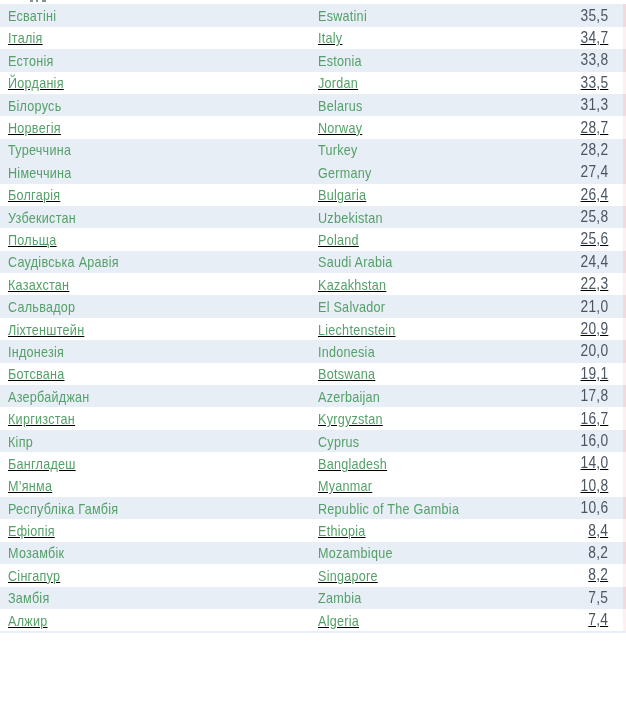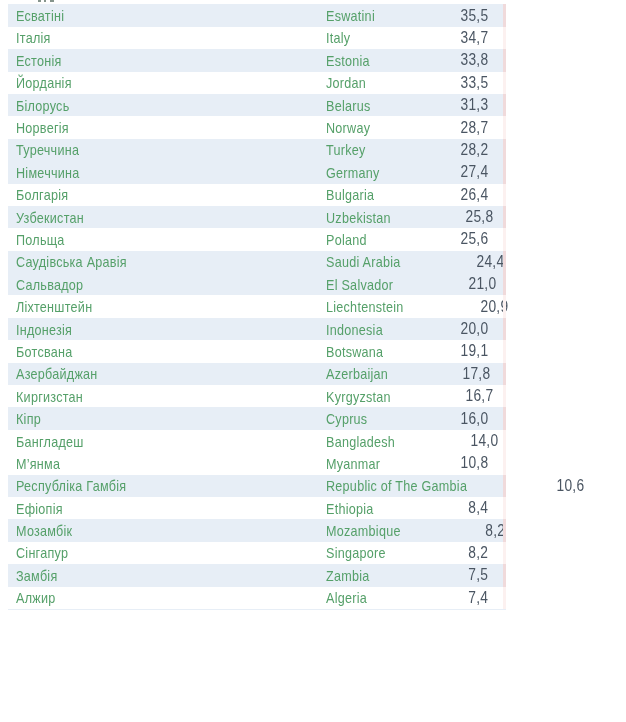--- a/index.html
+++ b/index.html
@@ -2,39 +2,39 @@
 <html><head>
 <meta charset="utf-8">
 <style>
   html, body { margin: 0; padding: 0; }
   body {
     width: 626px; height: 722px; overflow: hidden;
     background: #ffffff;
     font-family: "Liberation Sans", sans-serif;
     -webkit-font-smoothing: antialiased;
   }
-  .country-table { position: relative; width: 498px; height: 722px; margin-left: 8px; }
+  .country-table { position: relative; width: 626px; height: 722px; }
 
   .crop-top { position: relative; height: 4.4px; background: #ffffff; overflow: hidden; }
   .crop-top .mark { position: absolute; top: 0; height: 2px; background: #86958d; }
   .crop-top .mark.m1 { left: 30px; width: 3px; }
   .crop-top .mark.m2 { left: 36px; width: 2px; }
   .crop-top .mark.m3 { left: 42px; width: 4px; }
 
   .row {
     display: grid;
     grid-template-columns: 310px 1fr 90px;
     align-items: center;
     height: 22.4px;
     padding: 0 18px 0 8px;
     box-sizing: border-box;
     position: relative;
   }
   .row.alt   { background: #e7eef6; }
-  .row.plain { background: #ffffff; }
+  .row.plain { background: #ffffff; text-decoration: underline; }
   .row::after {
     content: ""; position: absolute; right: 0; top: 0; bottom: 0; width: 3px;
   }
   .row.alt::after   { background: #f0dadb; }
   .row.plain::after { background: #fcf1f0; }
 
   .cell-ua, .cell-en {
     color: #55a069;
     font-size: 15px;
     line-height: 1;
@@ -122,20 +122,25 @@
       <div class="row plain">
     <span class="cell-ua">Польща</span>
     <span class="cell-en">Poland</span>
     <span class="cell-val">25,6</span>
   </div>
       <div class="row alt">
     <span class="cell-ua">Саудівська Аравія</span>
     <span class="cell-en">Saudi Arabia</span>
     <span class="cell-val">24,4</span>
   </div>
+      <div class="row plain">
+    <span class="cell-ua">Казахстан</span>
+    <span class="cell-en">Kazakhstan</span>
+    <span class="cell-val">22,3</span>
+  </div>
       <div class="row alt">
     <span class="cell-ua">Сальвадор</span>
     <span class="cell-en">El Salvador</span>
     <span class="cell-val">21,0</span>
   </div>
       <div class="row plain">
     <span class="cell-ua">Ліхтенштейн</span>
     <span class="cell-en">Liechtenstein</span>
     <span class="cell-val">20,9</span>
   </div>

